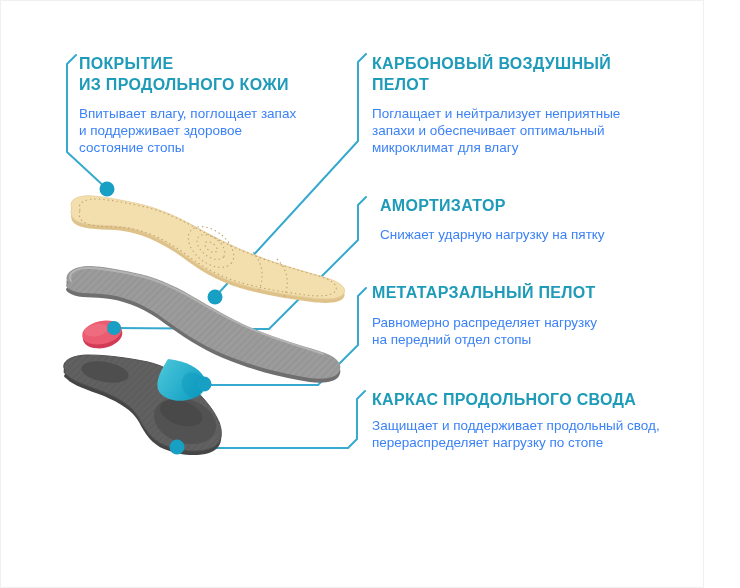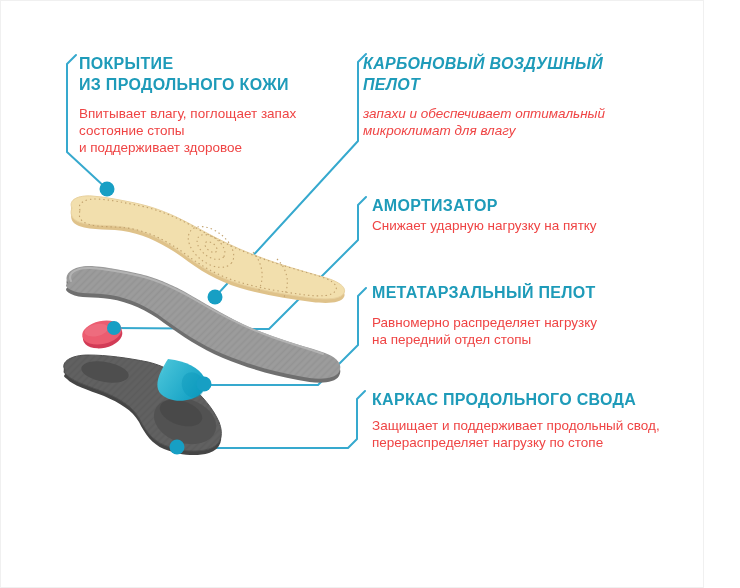--- a/index.html
+++ b/index.html
@@ -8,23 +8,23 @@
     font-family:"Liberation Sans","DejaVu Sans",sans-serif;
     overflow:hidden;box-sizing:border-box;border:1px solid #f0f0f0;
   }
   .art{position:absolute;left:0;top:0;width:740px;height:588px;}
   .label{position:absolute;}
   .label h2{
     margin:0;font-size:16px;line-height:20.5px;font-weight:700;
     color:#1E9BB9;letter-spacing:0.3px;
   }
   .label h2 span{display:block;}
-  .label .body{margin:0;margin-top:10px;font-size:13.5px;line-height:17px;color:#ef4444;font-weight:400;}
+  .label .body{margin:0;margin-top:10px;font-size:13.5px;line-height:17px;color:#3b82f6;font-weight:400;}
   .label .body div{white-space:nowrap;}
-  .label.tight .body{margin-top:0;}
+  .label.tight .body{margin-top:9px;}
   .label.tighter .body{margin-top:6px;}
 </style>
 </head>
 <body>
 
 <div class="stage">
 
   <svg class="art" viewBox="0 0 740 588" aria-hidden="true">
     <defs>
       <pattern id="hatchg" width="5" height="5" patternUnits="userSpaceOnUse" patternTransform="rotate(45)">
@@ -96,37 +96,38 @@
     </g>
   </svg>
 
   <div class="label" style="left:78px;top:53px;width:290px;">
     <h2>
       <span>ПОКРЫТИЕ</span>
       <span>ИЗ ПРОДОЛЬНОГО КОЖИ</span>
     </h2>
     <div class="body">
       <div>Впитывает влагу, поглощает запах</div>
+      <div>и поддерживает здоровое</div>
       <div>состояние стопы</div>
-      <div>и поддерживает здоровое</div>
     </div>
   </div>
 
-  <div class="label" style="left:362px;top:53px;width:310px;font-style:italic;">
+  <div class="label" style="left:371px;top:53px;width:310px;">
     <h2>
       <span>КАРБОНОВЫЙ ВОЗДУШНЫЙ</span>
       <span>ПЕЛОТ</span>
     </h2>
     <div class="body">
+      <div>Поглащает и нейтрализует неприятные</div>
       <div>запахи и обеспечивает оптимальный</div>
       <div>микроклимат для влагу</div>
     </div>
   </div>
 
-  <div class="label tight" style="left:371px;top:195px;width:310px;">
+  <div class="label tight" style="left:379px;top:195px;width:310px;">
     <h2>
       <span>АМОРТИЗАТОР</span>
     </h2>
     <div class="body">
       <div>Снижает ударную нагрузку на пятку</div>
     </div>
   </div>
 
   <div class="label" style="left:371px;top:282px;width:310px;">
     <h2>

